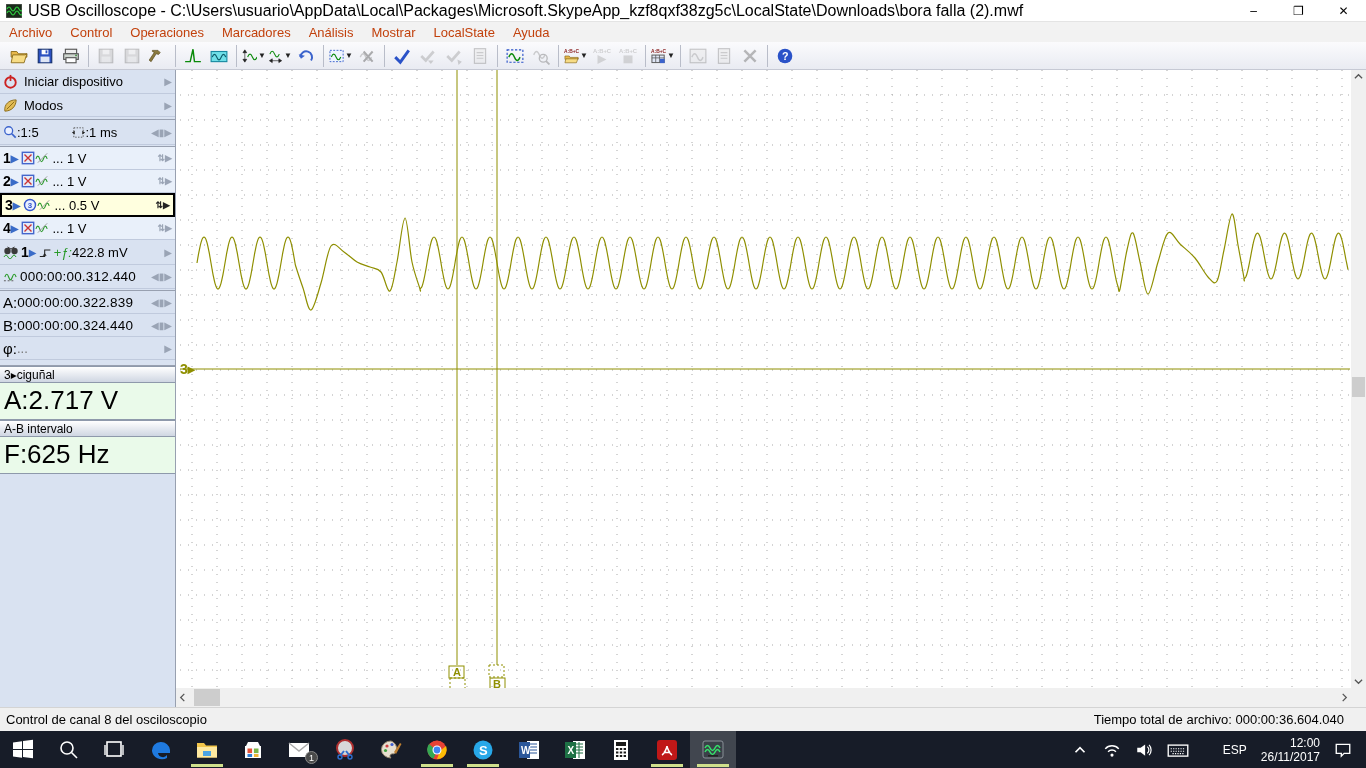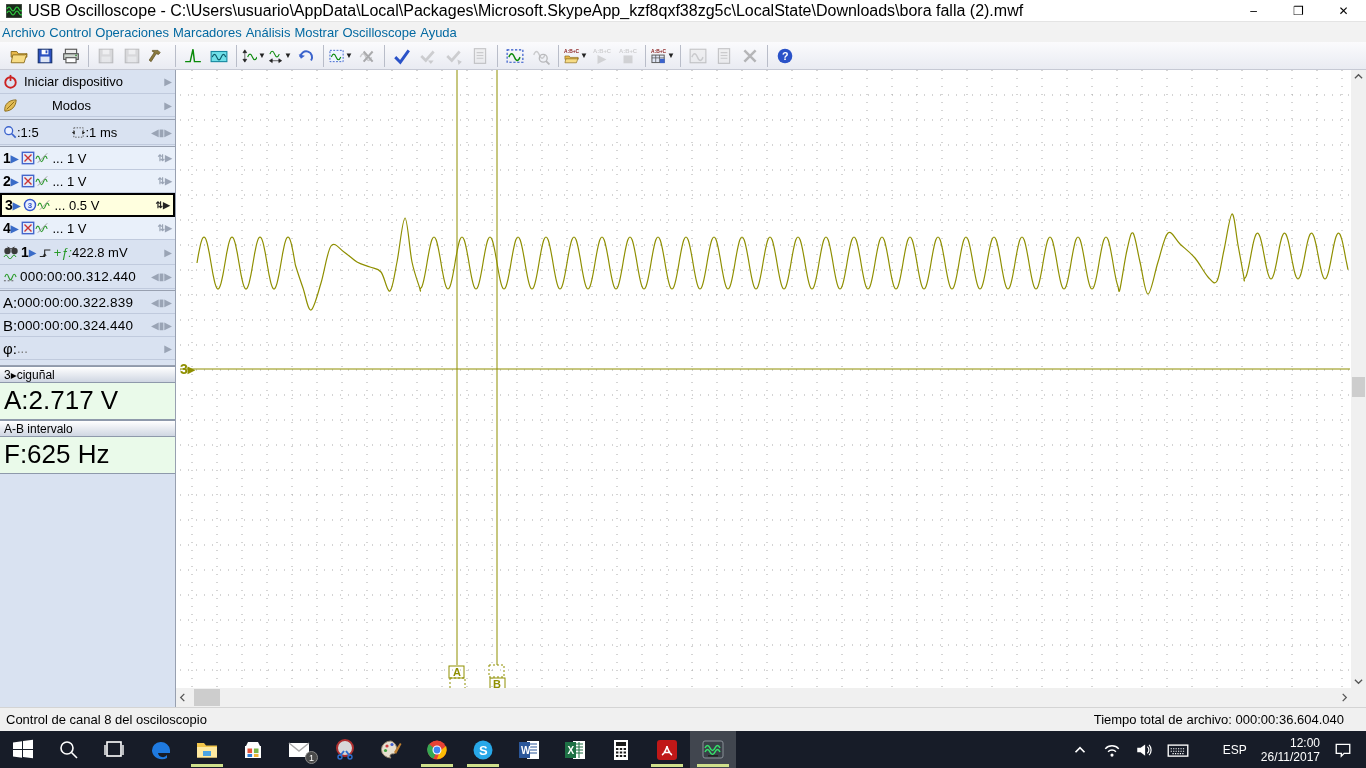--- a/index.html
+++ b/index.html
@@ -9,21 +9,21 @@
   #titlebar { position:absolute; top:0; left:0; width:1366px; height:22px;
     background:#fff; display:flex; align-items:center; border-bottom:1px solid #e4e4e4;}
   #app-icon { width:16px; height:14px; margin:0 6px 0 6px; }
   #title-text { font-size:16px; color:#000; white-space:nowrap; }
   #win-buttons { position:absolute; right:0; top:0; height:22px; display:flex; }
   .winbtn { width:45px; height:22px; display:flex; align-items:center; justify-content:center;
     font-size:12px; color:#000; }
   
   #menubar { position:absolute; top:22px; left:0; width:1366px; height:20px;
     background:#f2f2f2; display:flex; align-items:center; font-size:13px; }
-  .menu-item { padding:2px 2px; color:#0369a1; }
+  .menu-item { padding:2px 9px; color:#c2410c; }
   
   #toolbar { position:absolute; top:42px; left:0; width:1366px; height:28px;
     background:linear-gradient(#fbfbfd,#e9ebf2); border-bottom:1px solid #c6c9d4;
     display:flex; align-items:center; padding-left:6px; }
   .tbtn { width:24px; height:24px; margin:0 1px; display:flex; align-items:center;
     justify-content:center; border-radius:2px; }
   .tbtn svg { width:18px; height:18px; }
   .tbtn.disabled { opacity:.45; filter:grayscale(1); }
   .tsep { width:1px; height:22px; background:#b9bdc9; margin:0 4px; }
   .tdrop { font-size:8px; color:#222; margin-left:1px; }
@@ -98,21 +98,21 @@
   </div>
 </div>
 
 <div id="menubar">
     <span class="menu-item">Archivo</span>
     <span class="menu-item">Control</span>
     <span class="menu-item">Operaciones</span>
     <span class="menu-item">Marcadores</span>
     <span class="menu-item">Análisis</span>
     <span class="menu-item">Mostrar</span>
-    <span class="menu-item">Oscilloscope</span>
+    <span class="menu-item">LocalState</span>
     <span class="menu-item">Ayuda</span>
   </div>
 
 <div id="toolbar">
     <div class="tbtn">
       <svg viewBox="0 0 16 16">
         <path d="M1 4 h5 l1.5 2 H15 v3 H1z" fill="#e8b84b" stroke="#8a6a18" stroke-width=".8"></path>
         <path d="M2.5 7 H13 l2 -1 -2.5 8 H1z" fill="#f7dc85" stroke="#8a6a18" stroke-width=".8"></path>
       </svg>
     </div>
@@ -299,21 +299,21 @@
   <div id="sidebar">
       <div class="srow plain" style="height: 24px;">
         <svg width="15" height="15" viewBox="0 0 16 16">
           <circle cx="8" cy="9" r="5.6" stroke="#cc2222" fill="none" stroke-width="2"></circle>
           <rect x="7.1" y="1" width="1.8" height="6.5" fill="#cc2222"></rect>
         </svg>
         <span style="margin-left:6px">Iniciar dispositivo</span>
         <span class="grow"></span>
         <span class="sarrow">▶</span>
       </div>
-      <div class="srow plain" style="height: 23px; gap: 28px;">
+      <div class="srow plain" style="height: 23px;">
         <svg width="15" height="15" viewBox="0 0 16 16">
           <path d="M2 14 C1 7 6 2 14 2 C14 9 9 14 2 14z" fill="#e2bc55" stroke="#8a6a18"></path>
           <path d="M4 12 L12 4" stroke="#8a6a18"></path>
         </svg>
         <span style="margin-left:6px">Modos</span>
         <span class="grow"></span>
         <span class="sarrow">▶</span>
       </div>
       <div style="height: 3px; background: rgb(217, 226, 241); border-bottom: 1px solid rgb(152, 160, 176);"></div>
       <div class="srow plain" style="height: 25px;">

